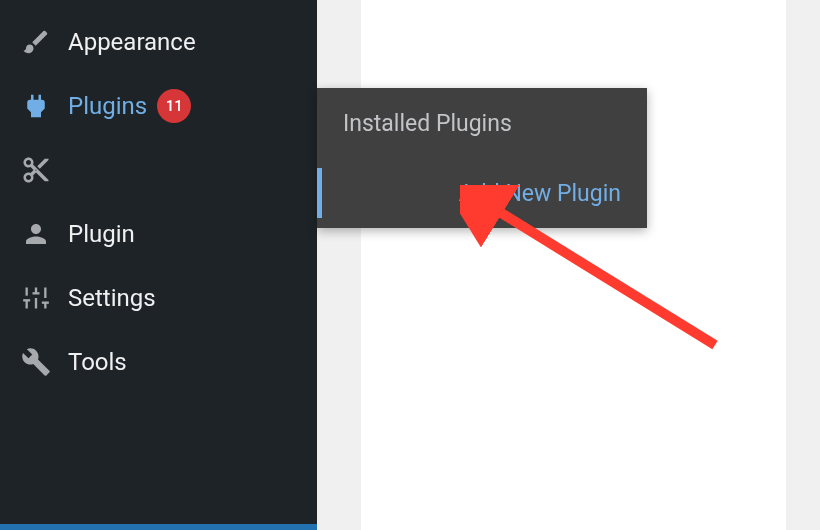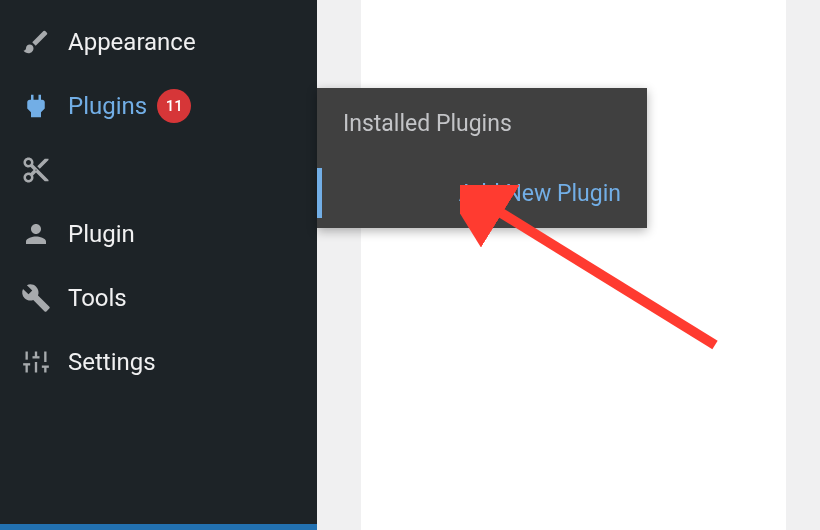--- a/index.html
+++ b/index.html
@@ -176,44 +176,44 @@
     <span class="icon">
       <svg width="30" height="30" viewBox="0 0 24 24" fill="currentColor">
         <path d="M12 12c2.21 0 4-1.79 4-4s-1.79-4-4-4-4 1.79-4 4 1.79 4 4 4zm0 2c-2.67 0-8 1.34-8 4v2h16v-2c0-2.66-5.33-4-8-4z"></path>
       </svg>
     </span>
     <span class="label">Plugin</span>
   </div>
 
   <div class="sidebar-item">
     <span class="icon">
-      <svg width="30" height="30" viewBox="0 0 24 24" fill="currentColor">
-        <path d="M22.7 19l-9.1-9.1c.9-2.3.4-5-1.5-6.9-2-2-5-2.4-7.4-1.3L9 6 6 9 1.6 4.7C.4 7.1.9 10.1 2.9 12.1c1.9 1.9 4.6 2.4 6.9 1.5l9.1 9.1c.4.4 1 .4 1.4 0l2.3-2.3c.5-.4.5-1.1.1-1.4z"></path>
-      </svg>
-    </span>
-    <span class="label">Tools</span>
-  </div>
-
-  <div class="sidebar-item">
-    <span class="icon">
       <svg width="28" height="28" viewBox="0 0 24 24" fill="none" stroke="currentColor" stroke-width="2">
         <line x1="4" y1="21" x2="4" y2="14"></line>
           <line x1="4" y1="10" x2="4" y2="3"></line>
         <line x1="12" y1="21" x2="12" y2="12"></line>
           <line x1="12" y1="8" x2="12" y2="3"></line>
         <line x1="20" y1="21" x2="20" y2="16"></line>
           <line x1="20" y1="12" x2="20" y2="3"></line>
         <line x1="1" y1="14" x2="7" y2="14"></line>
           <line x1="9" y1="8" x2="15" y2="8"></line>
           <line x1="17" y1="16" x2="23" y2="16"></line>
       </svg>
     </span>
     <span class="label">Settings</span>
   </div>
 
+  <div class="sidebar-item">
+    <span class="icon">
+      <svg width="30" height="30" viewBox="0 0 24 24" fill="currentColor">
+        <path d="M22.7 19l-9.1-9.1c.9-2.3.4-5-1.5-6.9-2-2-5-2.4-7.4-1.3L9 6 6 9 1.6 4.7C.4 7.1.9 10.1 2.9 12.1c1.9 1.9 4.6 2.4 6.9 1.5l9.1 9.1c.4.4 1 .4 1.4 0l2.3-2.3c.5-.4.5-1.1.1-1.4z"></path>
+      </svg>
+    </span>
+    <span class="label">Tools</span>
+  </div>
+
 
 </div>
 
 <div class="bottom-bar"></div>
 
 <div class="main">
   <div class="content-panel"></div>
 </div>
 
 <div class="flyout">

